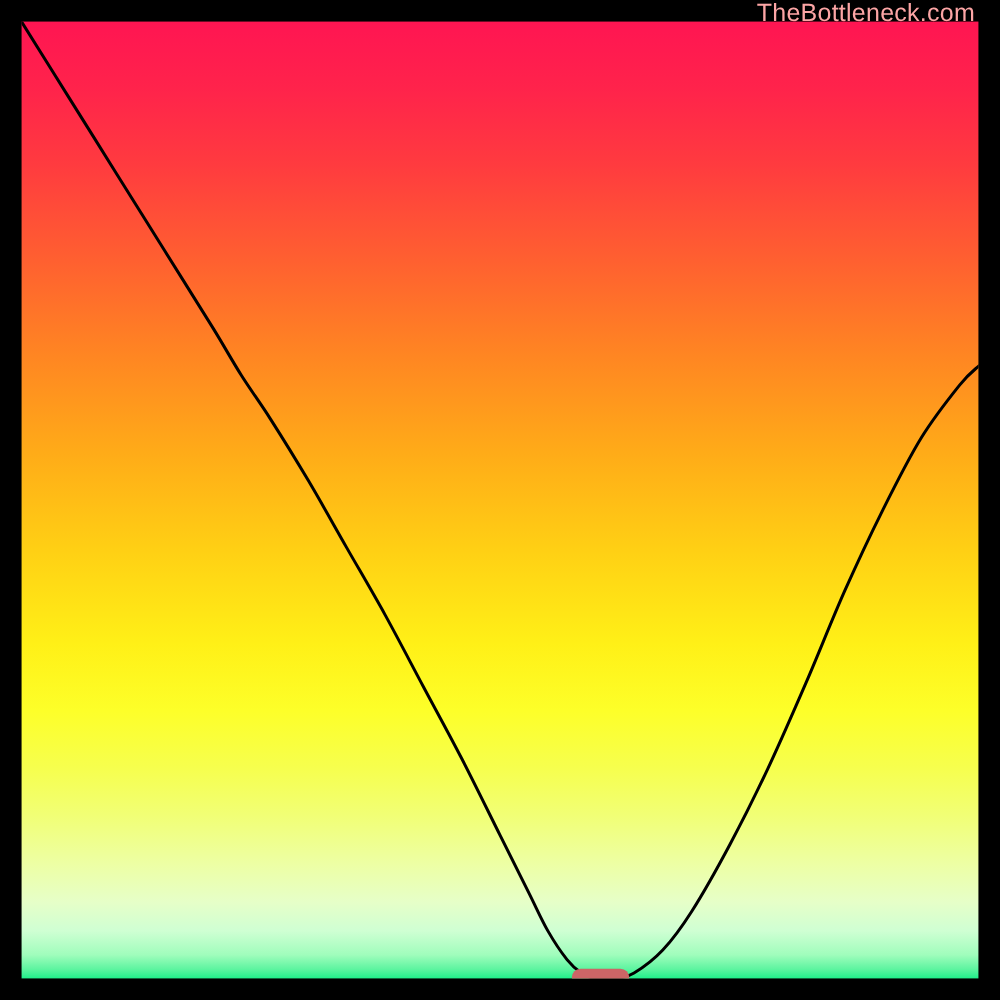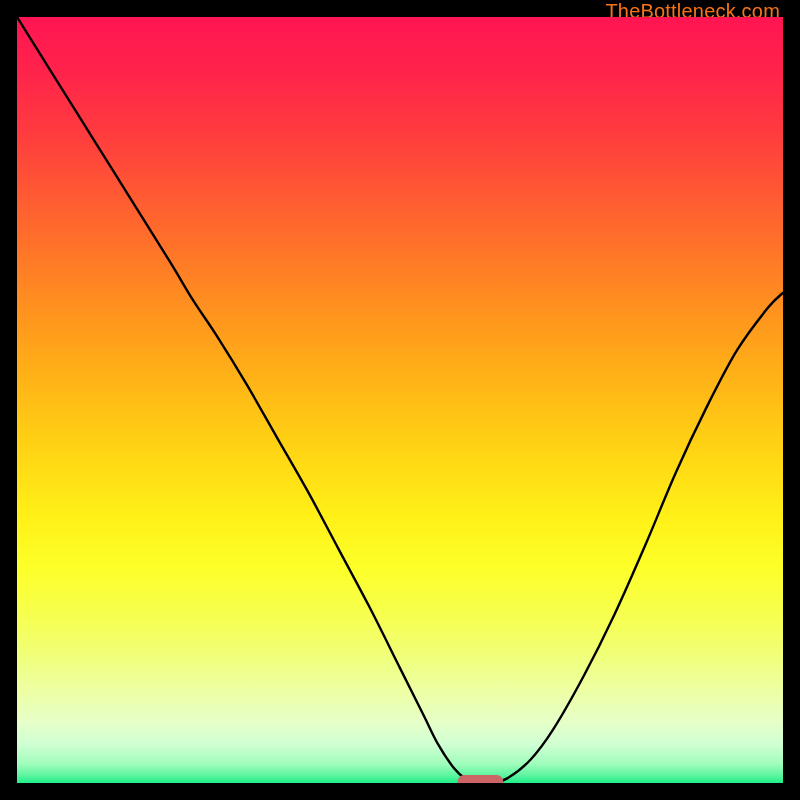--- a/index.html
+++ b/index.html
@@ -35,21 +35,21 @@
     height: 100%;
   }
   .overlay-svg {
     position: absolute;
     left: 0; top: 0;
   }
   .attribution {
     position: absolute;
     top: 0;
     right: 20px;
-    color: #f97316;
+    color: #fca5a5;
     font-size: 20px;
     font-weight: 400;
     letter-spacing: 0.2px;
   }
 </style>
 </head>
 <body>
 <div class="frame">
 
   <div class="attribution">TheBottleneck.com</div>

